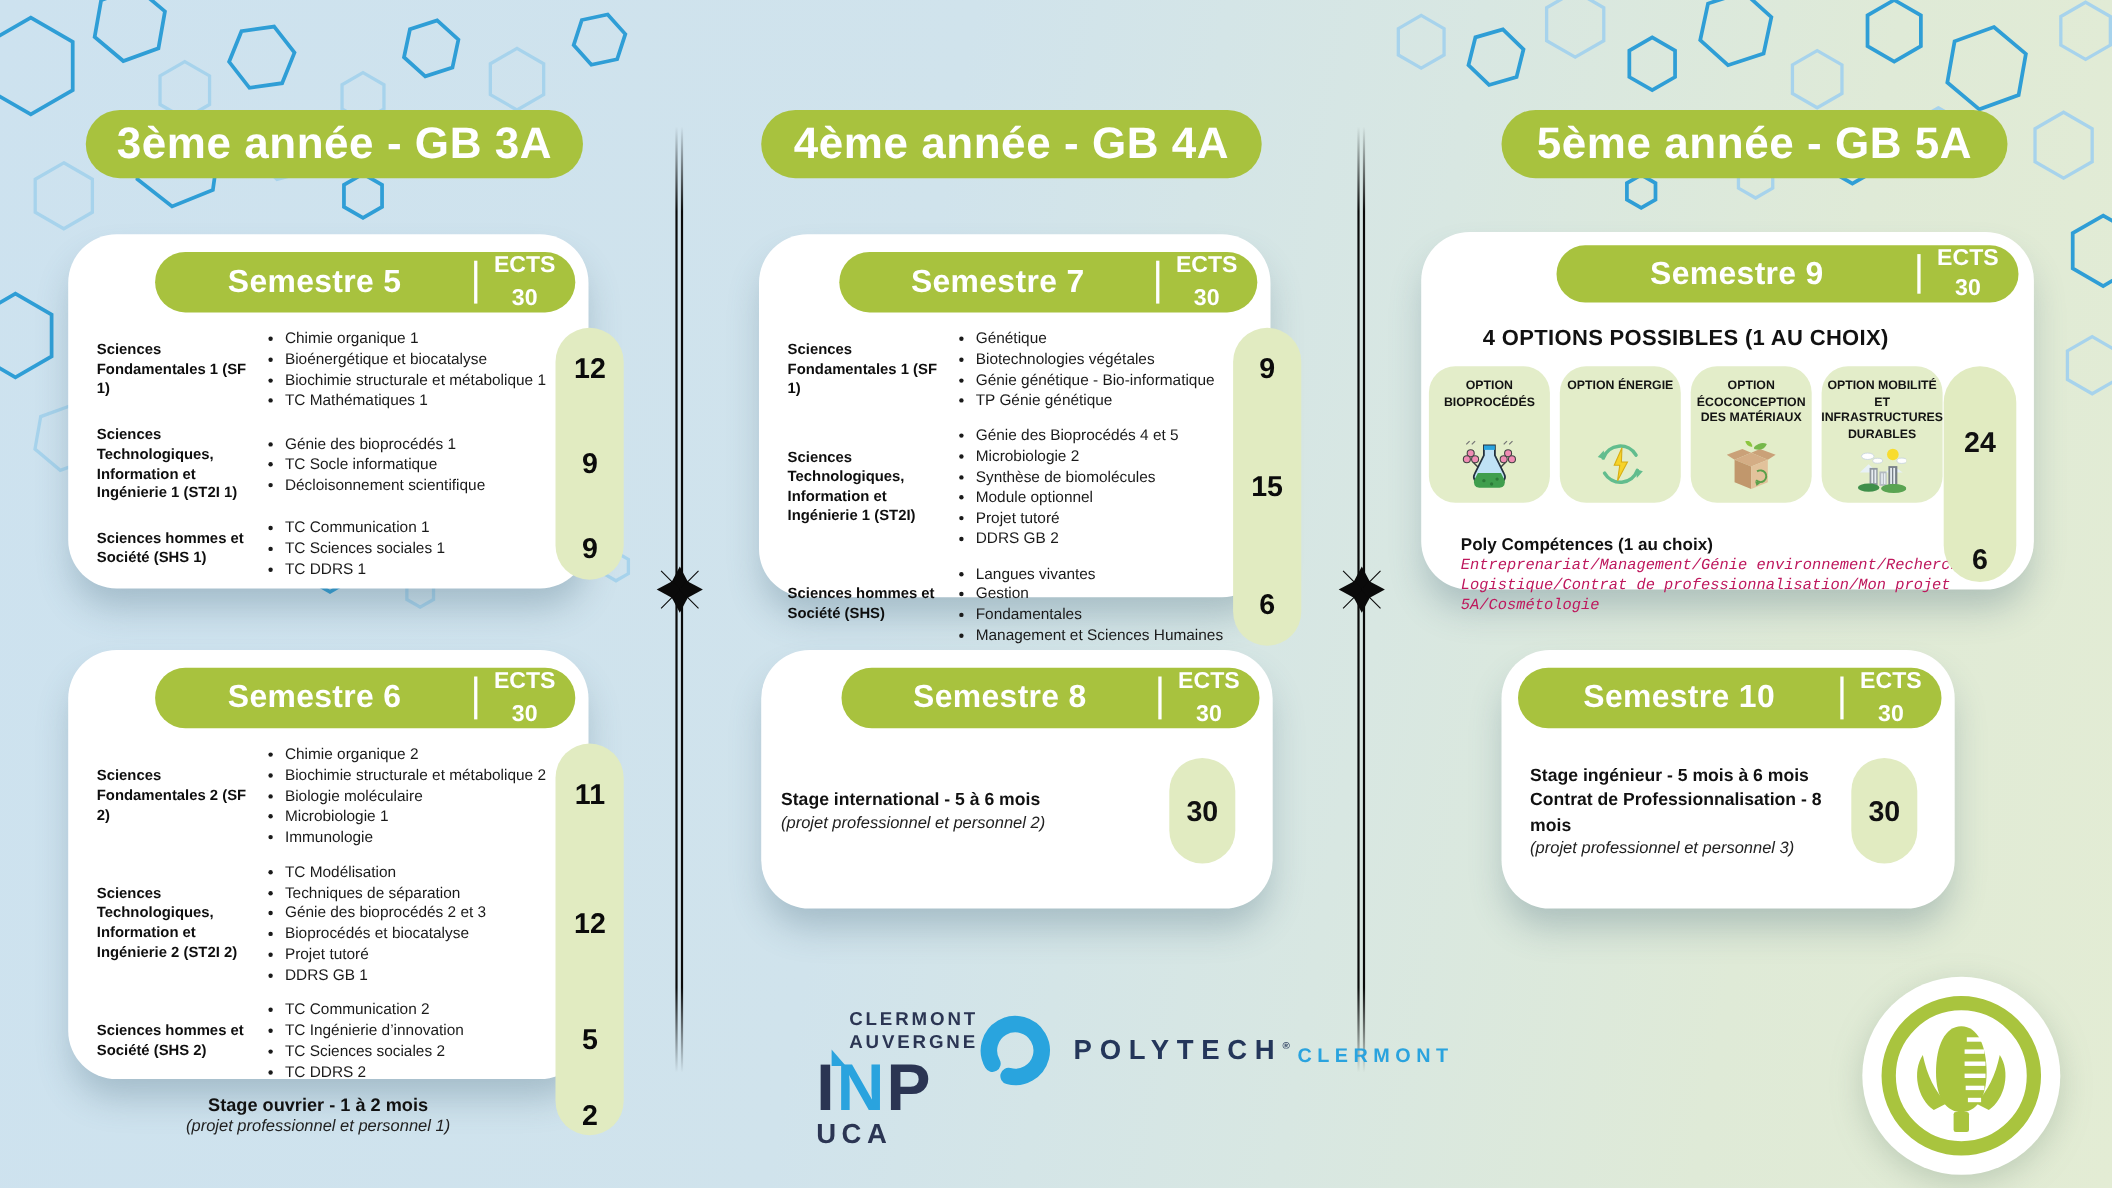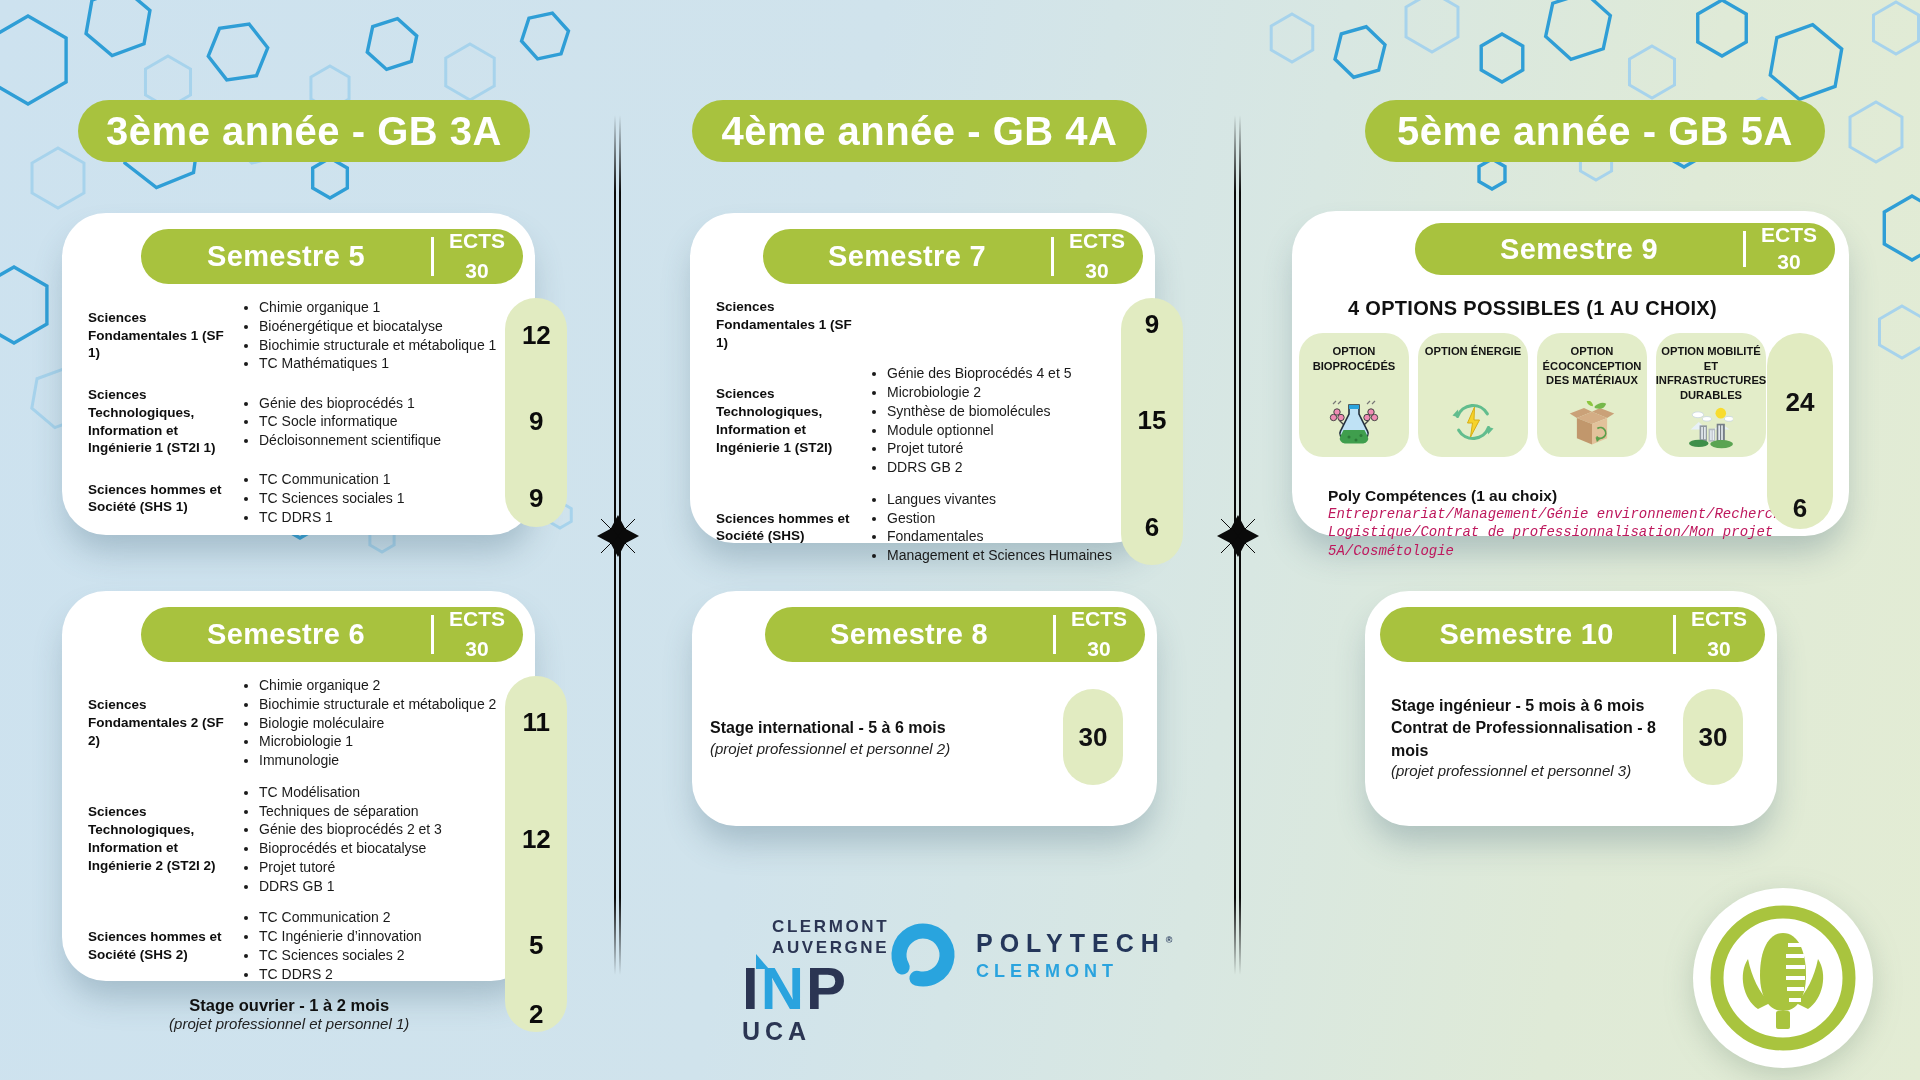--- a/index.html
+++ b/index.html
@@ -75,21 +75,21 @@
   .s9-num{position:absolute;right:16px;width:66px;text-align:center;font-weight:bold;font-size:26px;}
 
   
   .inp{position:absolute;left:742px;top:916px;color:var(--navy);}
   .inp-top{font-size:17px;font-weight:bold;letter-spacing:2.6px;line-height:1.25;padding-left:30px;}
   .inp-flag{position:absolute;left:14px;top:38px;width:0;height:0;border-bottom:15px solid var(--blue);border-right:13px solid transparent;}
   .inp-big{font-size:60px;font-weight:bold;letter-spacing:2px;line-height:.92;margin-top:2px;}
   .inp-big .blue-n{color:var(--blue);}
   .inp-uca{font-size:25px;font-weight:bold;letter-spacing:5px;margin-top:1px;}
   .polytech{position:absolute;left:884px;top:916px;display:flex;align-items:center;gap:14px;}
-  .pt-text{display:flex;flex-direction:column;}
+  .pt-text{display:flex;align-items:flex-end;}
   .pt-name{font-size:25px;font-weight:bold;letter-spacing:7px;color:#24365a;}
   .pt-name sup{font-size:9px;}
   .pt-city{font-size:18px;font-weight:bold;letter-spacing:5px;color:var(--blue);margin-top:3px;}
   .corn{position:absolute;left:1690px;top:885px;filter:drop-shadow(0 8px 14px rgba(80,110,90,.25));}
 </style>
 </head>
 <body>
 
 <div class="canvas">
 
@@ -271,20 +271,28 @@
     <div class="sem-pill" style="width:380px">
       <span class="sem-title">Semestre 7</span>
       <span class="ects-box">
         <span>ECTS</span>
         <span>30</span>
       </span>
     </div>
     <div class="rows">
       <div class="capsule span3"></div>
       <div class="row-label r1">Sciences Fondamentales 1 (SF 1)</div>
+      <div class="row-items r1">
+          <ul>
+        <li>Génétique</li>
+        <li>Biotechnologies végétales</li>
+        <li>Génie génétique - Bio-informatique</li>
+        <li>TP Génie génétique</li>
+      </ul>
+        </div>
       <div class="ects-num r1">9</div>
       <div class="row-label r2">Sciences Technologiques, Information et Ingénierie 1 (ST2I)</div>
       <div class="row-items r2">
           <ul>
         <li>Génie des Bioprocédés 4 et 5</li>
         <li>Microbiologie 2</li>
         <li>Synthèse de biomolécules</li>
         <li>Module optionnel</li>
         <li>Projet tutoré</li>
         <li>DDRS GB 2</li>

